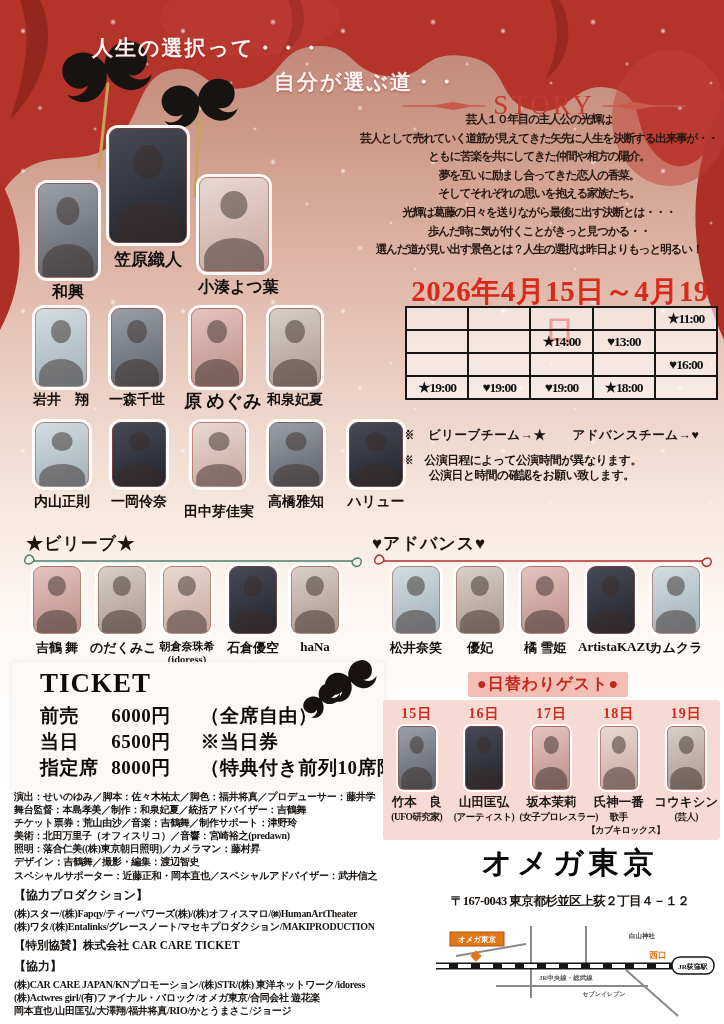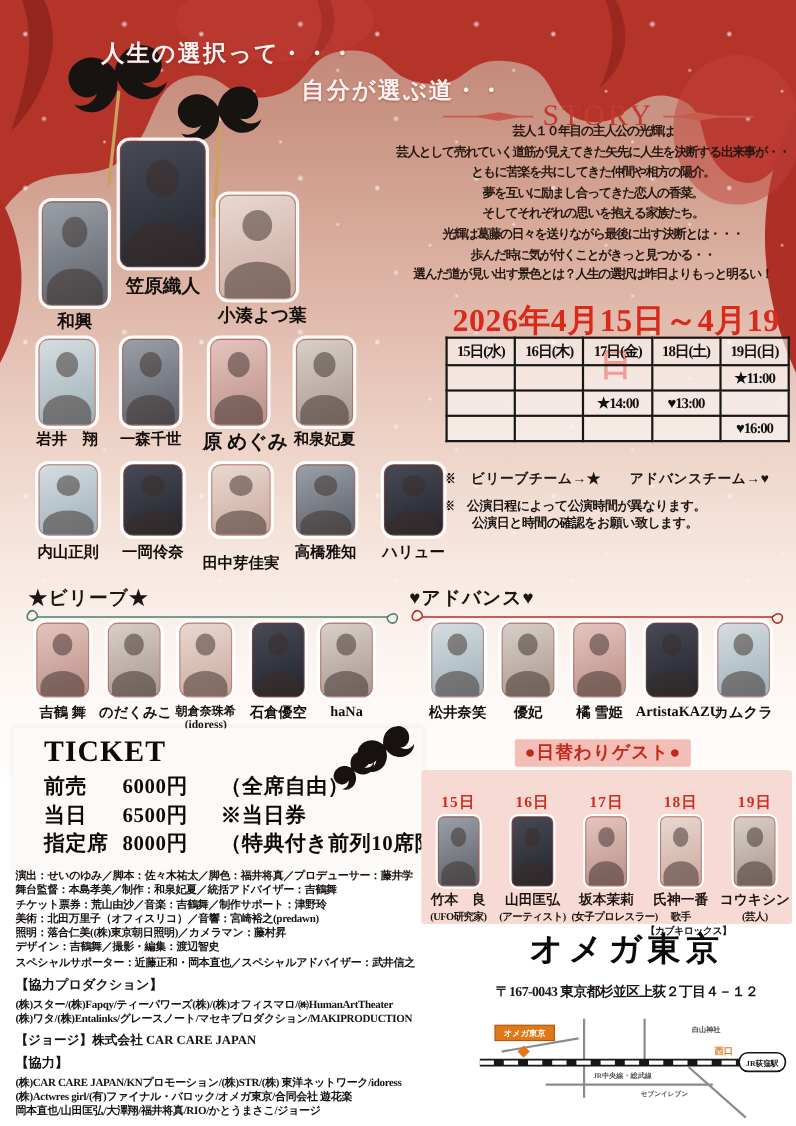--- a/index.html
+++ b/index.html
@@ -69,21 +69,21 @@
     border-radius:2px;box-shadow:0 0 6px rgba(120,80,60,.12);}
   .ticket-title{font-size:27px;font-weight:bold;letter-spacing:1px;margin:6px 0 4px 28px;color:#0d0b0a;}
   .trow{margin-left:28px;font-size:19px;font-weight:bold;letter-spacing:0.5px;line-height:26px;color:#0d0b0a;white-space:nowrap;}
   .trow .tl{display:inline-block;min-width:66px;}
   .trow .tp{display:inline-block;min-width:84px;}
   .tick-mst{position:absolute;z-index:4;}
 
   .guest-title{left:468px;top:672px;background:#f3beb5;color:#c3261b;
     font-size:16px;font-weight:bold;padding:2px 9px;letter-spacing:1px;border-radius:2px;}
   .guest-panel{left:383px;top:700px;width:337px;height:140px;background:#f7dad4;border-radius:3px;
-    display:flex;justify-content:space-around;align-items:flex-start;padding-top:21px;box-sizing:border-box;z-index:3;}
+    display:flex;justify-content:space-around;align-items:flex-start;padding-top:5px;box-sizing:border-box;z-index:3;}
   .gcard{width:64px;text-align:center;}
   .gday{font-size:14px;font-weight:bold;color:#d02c1e;letter-spacing:1px;}
   .gph{width:36px;height:62px;margin:3px auto 4px;border-radius:6px;
     border:1px solid rgba(168,80,70,.6);box-shadow:0 0 0 2px #fff;}
   .gname{font-size:12.5px;font-weight:bold;white-space:nowrap;}
   .grole{font-size:9.5px;font-weight:bold;white-space:nowrap;letter-spacing:-0.5px;}
   .grole2{font-size:9px;font-weight:bold;white-space:nowrap;letter-spacing:-0.5px;}
 
   .credits{left:14px;top:790px;width:416px;z-index:3;}
   .cl{font-size:10px;font-weight:bold;line-height:13.1px;letter-spacing:-0.3px;color:#171310;white-space:nowrap;}
@@ -149,47 +149,47 @@
     <div>夢を互いに励まし合ってきた恋人の香菜。</div>
     <div>そしてそれぞれの思いを抱える家族たち。</div>
     <div>光輝は葛藤の日々を送りながら最後に出す決断とは・・・</div>
     <div>歩んだ時に気が付くことがきっと見つかる・・</div>
     <div>選んだ道が見い出す景色とは？人生の選択は昨日よりもっと明るい！</div>
   </div>
 
   <div class="layer date-range">2026年4月15日～4月19日</div>
   <table class="sched">
     <tbody>
-        <tr>
-      <th>15日(水)</th>
-      <th>16日(木)</th>
-      <th>17日(金)</th>
-      <th>18日(土)</th>
-      <th>19日(日)</th>
-    </tr>
     <tr>
       <td></td>
       <td></td>
       <td></td>
       <td></td>
       <td>★11:00</td>
     </tr>
     <tr>
       <td></td>
       <td></td>
       <td>★14:00</td>
       <td>♥13:00</td>
       <td></td>
     </tr>
     <tr>
       <td></td>
       <td></td>
       <td></td>
       <td></td>
       <td>♥16:00</td>
+    </tr>
+    <tr>
+      <td>★19:00</td>
+      <td>♥19:00</td>
+      <td>♥19:00</td>
+      <td>★18:00</td>
+      <td></td>
     </tr>
   </tbody>
     </table>
   <div class="layer notes">
     <div class="note1">※　ビリーブチーム→★　　アドバンスチーム→♥</div>
     <div class="note2">※　公演日程によって公演時間が異なります。</div>
     <div class="note3">公演日と時間の確認をお願い致します。</div>
   </div>
 
   <div class="card" style="left:28px;top:183px;width:80px;">
@@ -362,21 +362,21 @@
     <div class="cl">演出：せいのゆみ／脚本：佐々木祐太／脚色：福井将真／プロデューサー：藤井学</div>
     <div class="cl">舞台監督：本島孝美／制作：和泉妃夏／統括アドバイザー：吉鶴舞</div>
     <div class="cl">チケット票券：荒山由沙／音楽：吉鶴舞／制作サポート：津野玲</div>
     <div class="cl">美術：北田万里子（オフィスリコ）／音響：宮崎裕之(predawn)</div>
     <div class="cl">照明：落合仁美((株)東京朝日照明)／カメラマン：藤村昇</div>
     <div class="cl">デザイン：吉鶴舞／撮影・編集：渡辺智史</div>
     <div class="cl">スペシャルサポーター：近藤正和・岡本直也／スペシャルアドバイザー：武井信之</div>
     <div class="ch">【協力プロダクション】</div>
     <div class="cl">(株)スター/(株)Fapqy/ティーパワーズ(株)/(株)オフィスマロ/㈱HumanArtTheater</div>
     <div class="cl">(株)ワタ/(株)Entalinks/グレースノート/マセキプロダクション/MAKIPRODUCTION</div>
-    <div class="cs">【ジョージ】株式会社 CAR CARE JAPAN</div>
+    <div class="cs">【特別協賛】株式会社 CAR CARE TICKET</div>
     <div class="ch">【協力】</div>
     <div class="cl">(株)CAR CARE JAPAN/KNプロモーション/(株)STR/(株) 東洋ネットワーク/idoress</div>
     <div class="cl">(株)Actwres girl/(有)ファイナル・バロック/オメガ東京/合同会社 遊花楽</div>
     <div class="cl">岡本直也/山田匡弘/大澤翔/福井将真/RIO/かとうまさこ/ジョージ</div>
   </div>
 
   <div class="layer venue">
     <div class="vname">オメガ東京</div>
     <div class="vaddr">〒167-0043 東京都杉並区上荻２丁目４－１２</div>
   </div>

